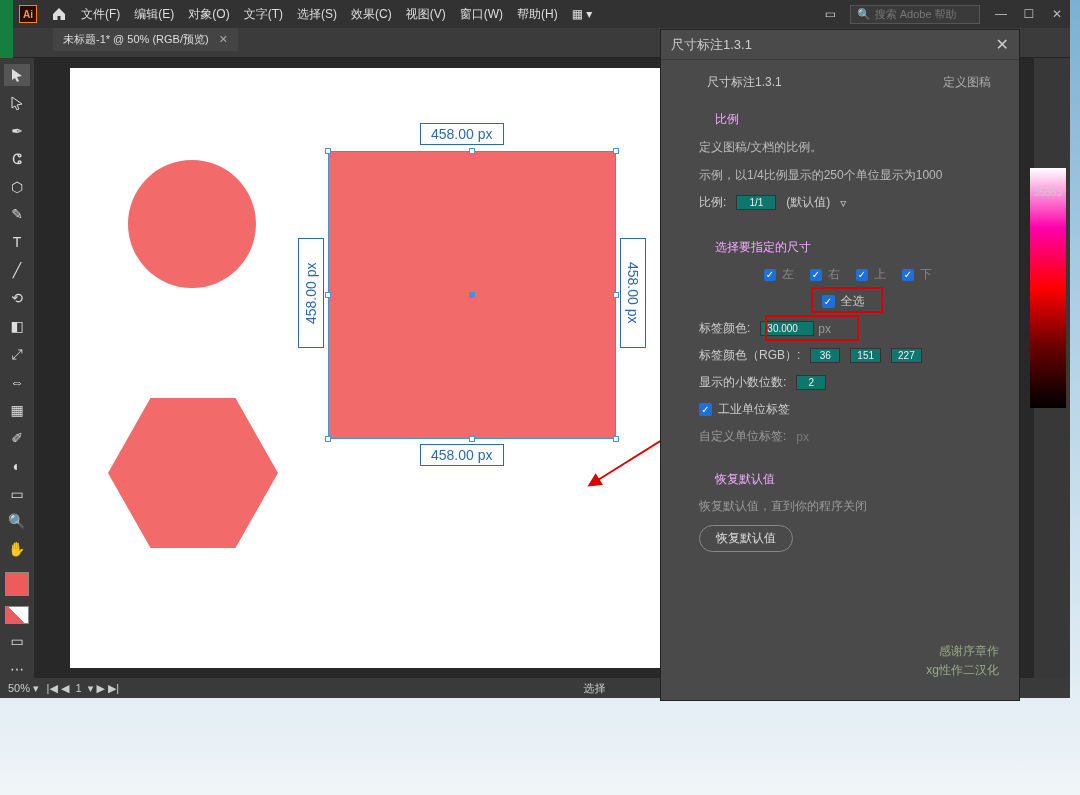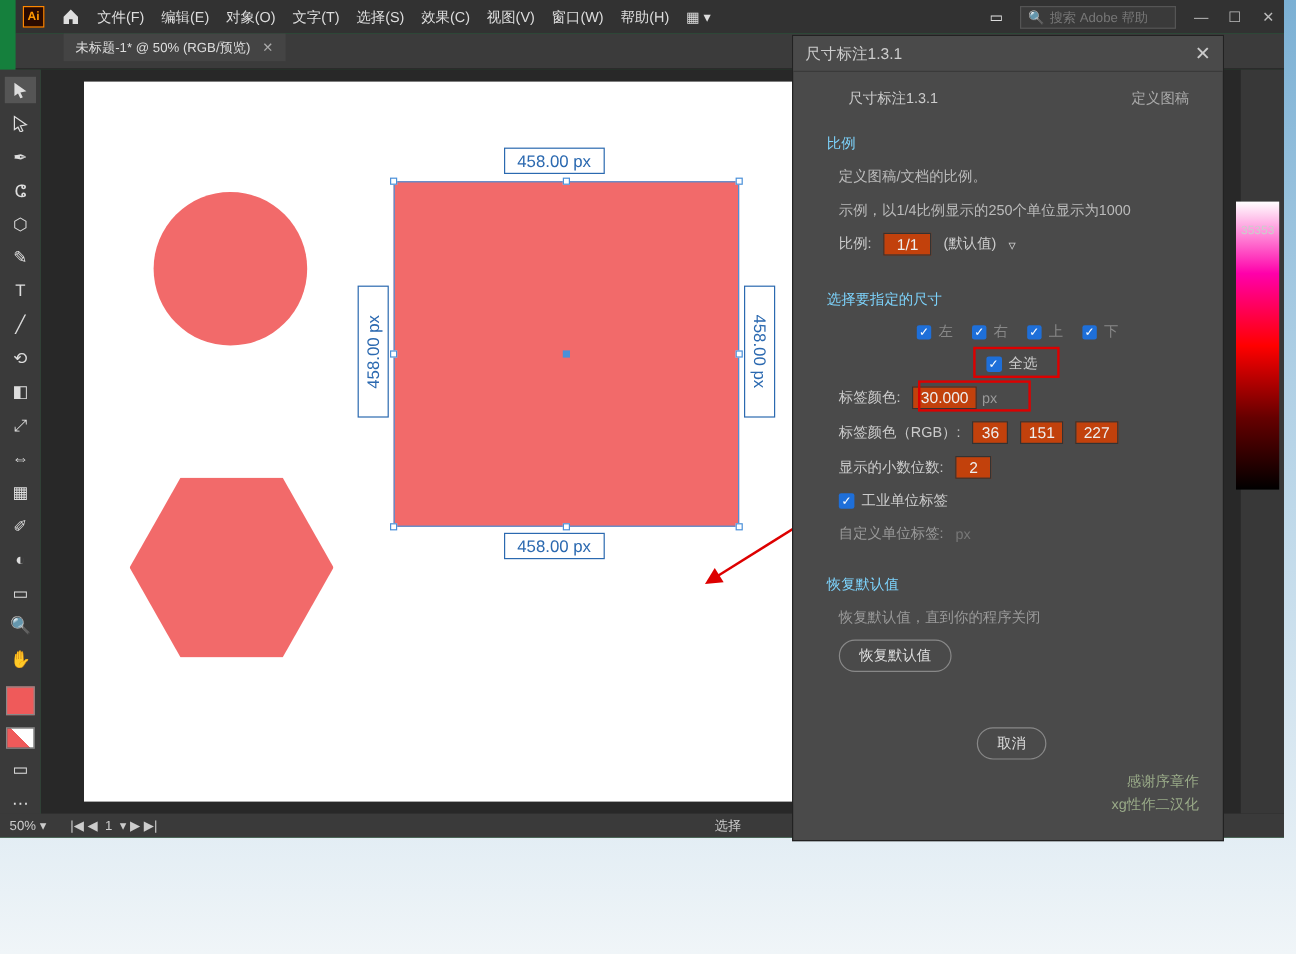--- a/index.html
+++ b/index.html
@@ -32,39 +32,39 @@
   .sel-outline .h.bl{bottom:-4px;left:-4px}.sel-outline .h.br{bottom:-4px;right:-4px}
   .sel-outline .h.tm{top:-4px;left:calc(50% - 3px)}.sel-outline .h.bm{bottom:-4px;left:calc(50% - 3px)}
   .sel-outline .h.lm{top:calc(50% - 3px);left:-4px}.sel-outline .h.rm{top:calc(50% - 3px);right:-4px}
   .sel-outline .c{position:absolute;top:calc(50% - 3px);left:calc(50% - 3px);width:6px;height:6px;background:#4a90d9;}
   .dim-label{position:absolute;border:1px solid #2b69b0;background:#fff;color:#2b69b0;font-size:14px;padding:2px 10px;display:flex;align-items:center;justify-content:center}
   .dim-top{top:55px;left:350px;}
   .dim-bot{top:376px;left:350px;}
   .dim-left{top:170px;left:228px;width:26px;height:110px;writing-mode:vertical-rl;transform:rotate(180deg);}
   .dim-right{top:170px;left:550px;width:26px;height:110px;writing-mode:vertical-rl;}
   .red-hl{position:absolute;border:2px solid #d00;pointer-events:none}
-  .scrollfoot{height:20px;background:#3a3a3a;position:absolute;bottom:0;left:0;right:0;display:flex;align-items:center;font-size:11px;color:#ccc;padding:0 8px;gap:20px;}
+  .scrollfoot{height:20px;background:#3a3a3a;position:absolute;bottom:0;left:0;right:0;display:flex;align-items:center;font-size:11px;color:#ccc;padding:0 8px;gap:8px;}
   .scrollfoot .sep{flex:1}
   .arrow-line{position:absolute;top:484px;left:590px;width:395px;height:2px;background:#d00;transform-origin:left center;transform:rotate(-32deg);}
   .arrow-line::before{content:"";position:absolute;left:-10px;top:-6px;border:7px solid transparent;border-right:14px solid #d00;}
   .rpanel{position:absolute;top:58px;right:0;width:36px;height:620px;background:#383838;}
   .colorpicker{position:absolute;top:168px;right:4px;width:36px;height:240px;background:linear-gradient(to bottom,#fff,#f0a,#f00,#600,#000);}
   .statusnum{position:absolute;top:187px;right:8px;font-size:10px;color:#ccc}
   
   .dialog{position:absolute;top:29px;left:660px;width:360px;height:672px;background:#4a4a4a;border:1px solid #222;color:#ccc;font-size:12px;}
   .dlg-title{height:30px;display:flex;align-items:center;justify-content:space-between;padding:0 10px;background:#4a4a4a;border-bottom:1px solid #3a3a3a;font-size:13px;}
   .dlg-title .x{font-size:16px;color:#ccc}
   .dlg-body{padding:14px 22px 10px 28px;display:flex;flex-direction:column;gap:10px;}
   .dlg-row{display:flex;align-items:center;gap:10px;}
-  .sec-title{color:#7dd3fc;margin-top:4px;}
+  .sec-title{color:#f0abfc;margin-top:4px;margin-left:26px;}
   .indent{padding-left:10px;}
   .sub{color:#bbb;font-size:12px;line-height:1.5}
   .sub2{color:#999;font-size:12px}
   .lbl{color:#ccc}
-  .val{background:#c2410c;border:1px solid #333;padding:1px 6px;color:#eee;font-size:13px;min-width:30px;text-align:center}
+  .val{background:#0f766e;border:1px solid #333;padding:1px 6px;color:#eee;font-size:10px;min-width:30px;text-align:center}
   .cb{width:13px;height:13px;background:#1e6fd9;border-radius:2px;display:inline-flex;align-items:center;justify-content:center;color:#fff;font-size:10px}
   .cb.off{background:#5a5a5a;border:1px solid #777}
   .ckline{display:flex;align-items:center;gap:6px}
   .btn{border:1px solid #888;border-radius:14px;padding:4px 16px;color:#ddd;background:transparent;font-size:12px}
   .dim-grp{display:flex;gap:16px;color:#888}
   .dim-grp .cb{width:12px;height:12px}
   .foot-credit{position:absolute;bottom:20px;right:20px;color:#9a8;font-size:12px;text-align:right;line-height:1.6}
 </style>
 </head>
 <body>
@@ -251,21 +251,18 @@
     </div>
     <div class="dlg-row indent sub2">
       <span>自定义单位标签:</span>
       <span style="color:#777">px</span>
     </div>
 
     <div class="sec-title" style="margin-top:16px">恢复默认值</div>
     <div class="indent sub2">恢复默认值，直到你的程序关闭</div>
     <div class="indent"><button class="btn">恢复默认值</button></div>
 
-    <div style="margin-top:36px;display:flex;justify-content:center">
-      <button class="btn">取消</button>
-    </div>
   </div>
   <div class="foot-credit">
     <div>感谢序章作</div>
     <div>xg性作二汉化</div>
   </div>
 </div>
 
 </body></html>

